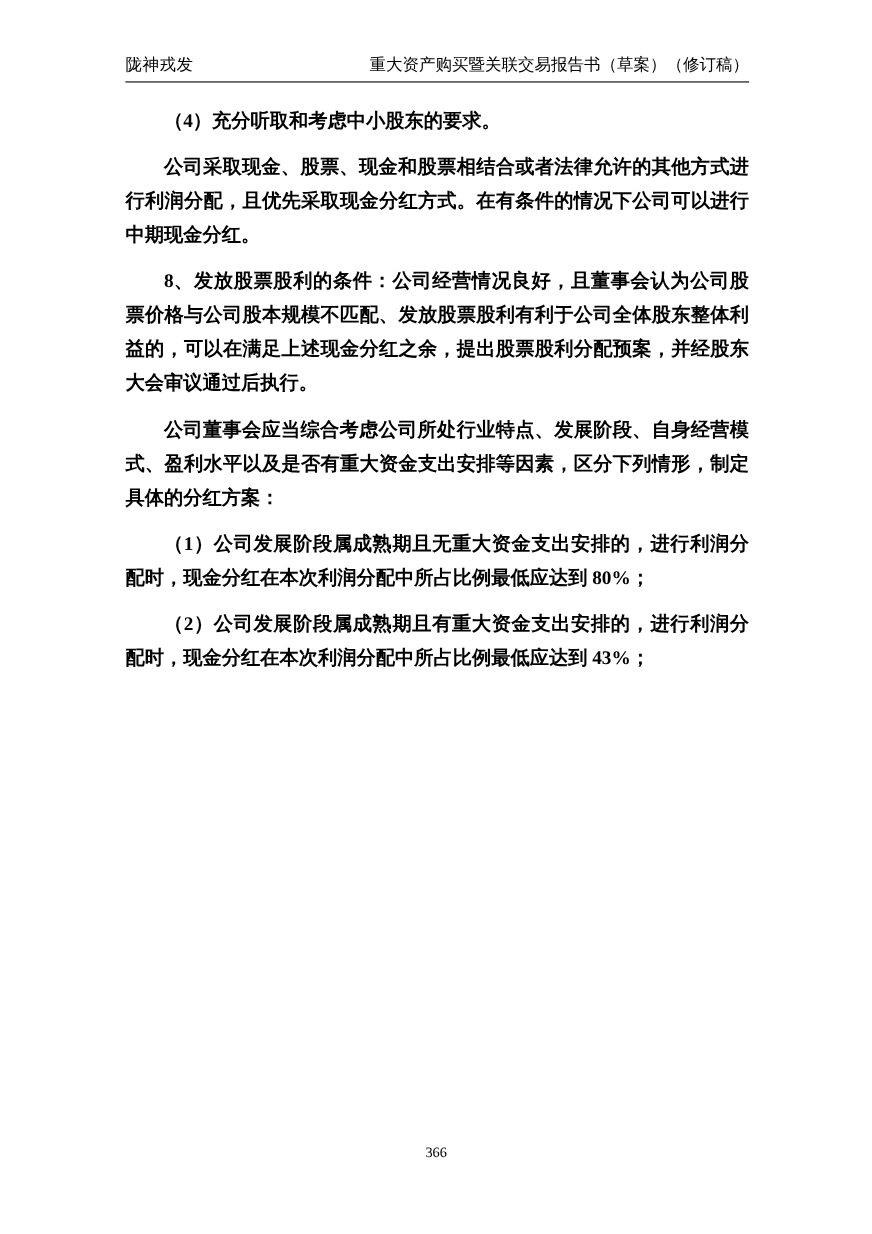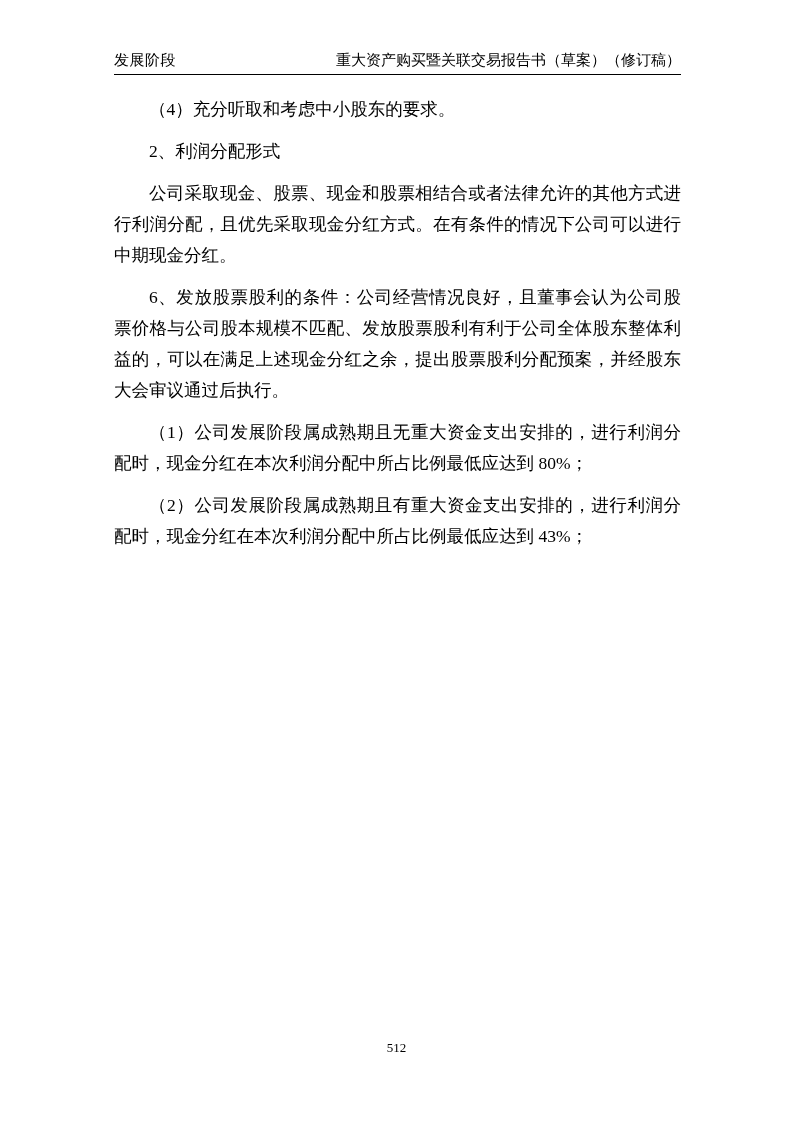--- a/index.html
+++ b/index.html
@@ -38,20 +38,21 @@
   }
   .content {
     position: absolute;
     left: 114px;
     right: 112px;
     top: 94px;
     font-size: 17.5px;
     line-height: 31px;
     text-align: justify;
     text-justify: inter-ideograph;
+    font-weight: bold;
   }
   .content p {
     margin: 0 0 11px 0;
     text-indent: 2em;
   }
   .page-number {
     position: absolute;
     left: 0;
     right: 0;
     bottom: 66px;
@@ -59,28 +60,28 @@
     font-size: 13px;
     line-height: 16px;
   }
 </style>
 </head>
 <body>
 
 <div class="page">
 
   <div class="header">
-    <span class="hdr-left">发展阶段</span>
+    <span class="hdr-left">陇神戎发</span>
     <span class="hdr-right">重大资产购买暨关联交易报告书（草案）（修订稿）</span>
   </div>
 
   <div class="content">
     <p>（4）充分听取和考虑中小股东的要求。</p>
-    <p>2、利润分配形式</p>
     <p>公司采取现金、股票、现金和股票相结合或者法律允许的其他方式进行利润分配，且优先采取现金分红方式。在有条件的情况下公司可以进行中期现金分红。</p>
-    <p>6、发放股票股利的条件：公司经营情况良好，且董事会认为公司股票价格与公司股本规模不匹配、发放股票股利有利于公司全体股东整体利益的，可以在满足上述现金分红之余，提出股票股利分配预案，并经股东大会审议通过后执行。</p>
+    <p>8、发放股票股利的条件：公司经营情况良好，且董事会认为公司股票价格与公司股本规模不匹配、发放股票股利有利于公司全体股东整体利益的，可以在满足上述现金分红之余，提出股票股利分配预案，并经股东大会审议通过后执行。</p>
+    <p>公司董事会应当综合考虑公司所处行业特点、发展阶段、自身经营模式、盈利水平以及是否有重大资金支出安排等因素，区分下列情形，制定具体的分红方案：</p>
     <p>（1）公司发展阶段属成熟期且无重大资金支出安排的，进行利润分配时，现金分红在本次利润分配中所占比例最低应达到 80%；</p>
     <p>（2）公司发展阶段属成熟期且有重大资金支出安排的，进行利润分配时，现金分红在本次利润分配中所占比例最低应达到 43%；</p>
   </div>
 
-  <div class="page-number">512</div>
+  <div class="page-number">366</div>
 
 </div>
 
 </body></html>

